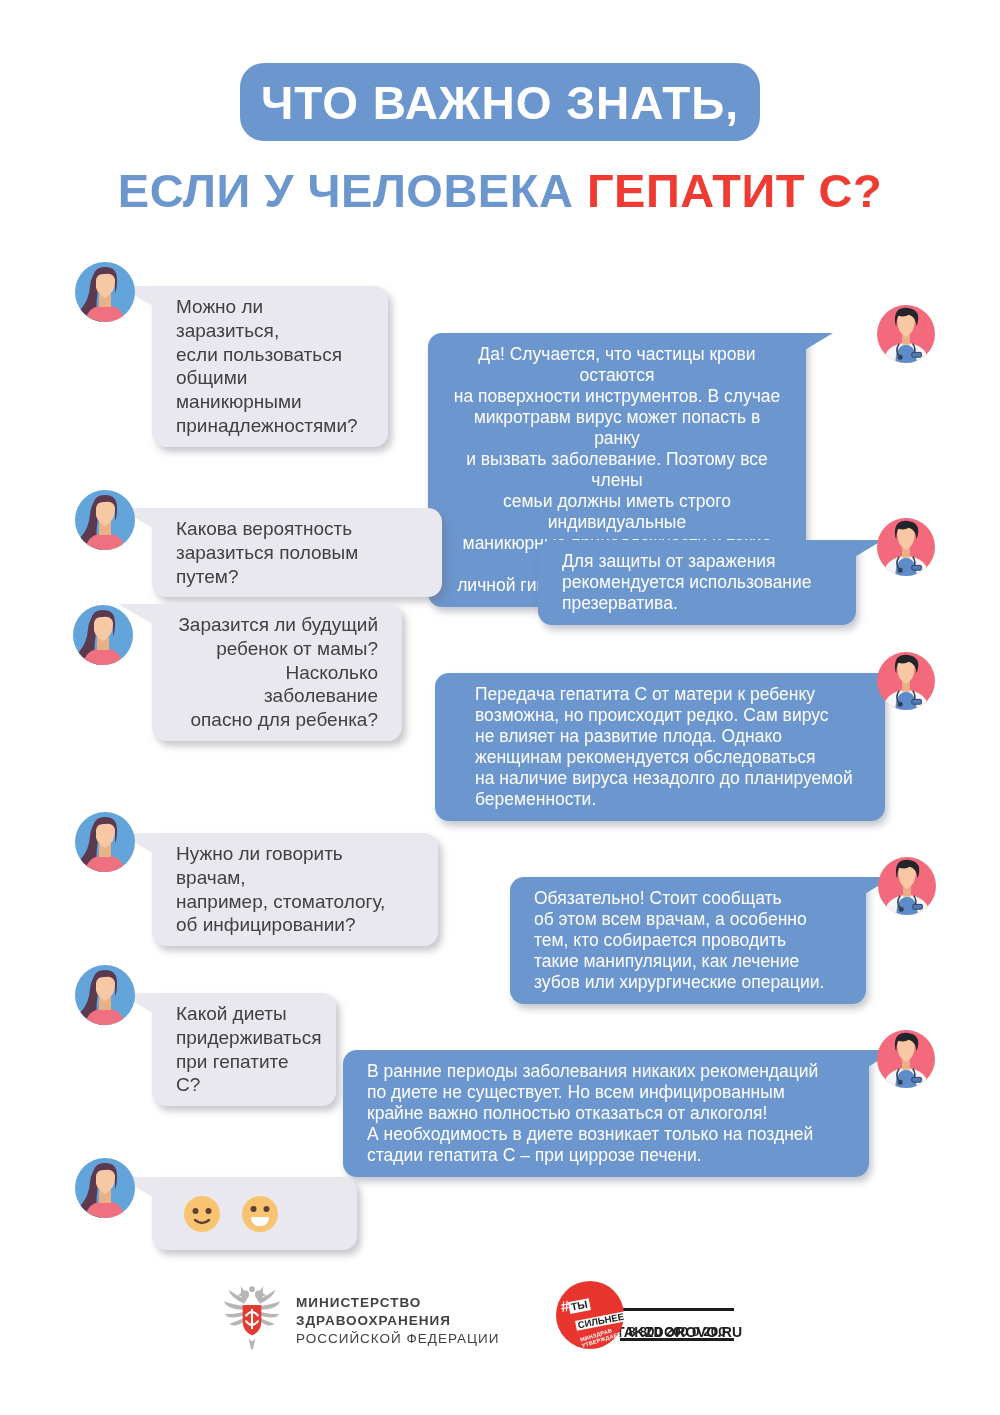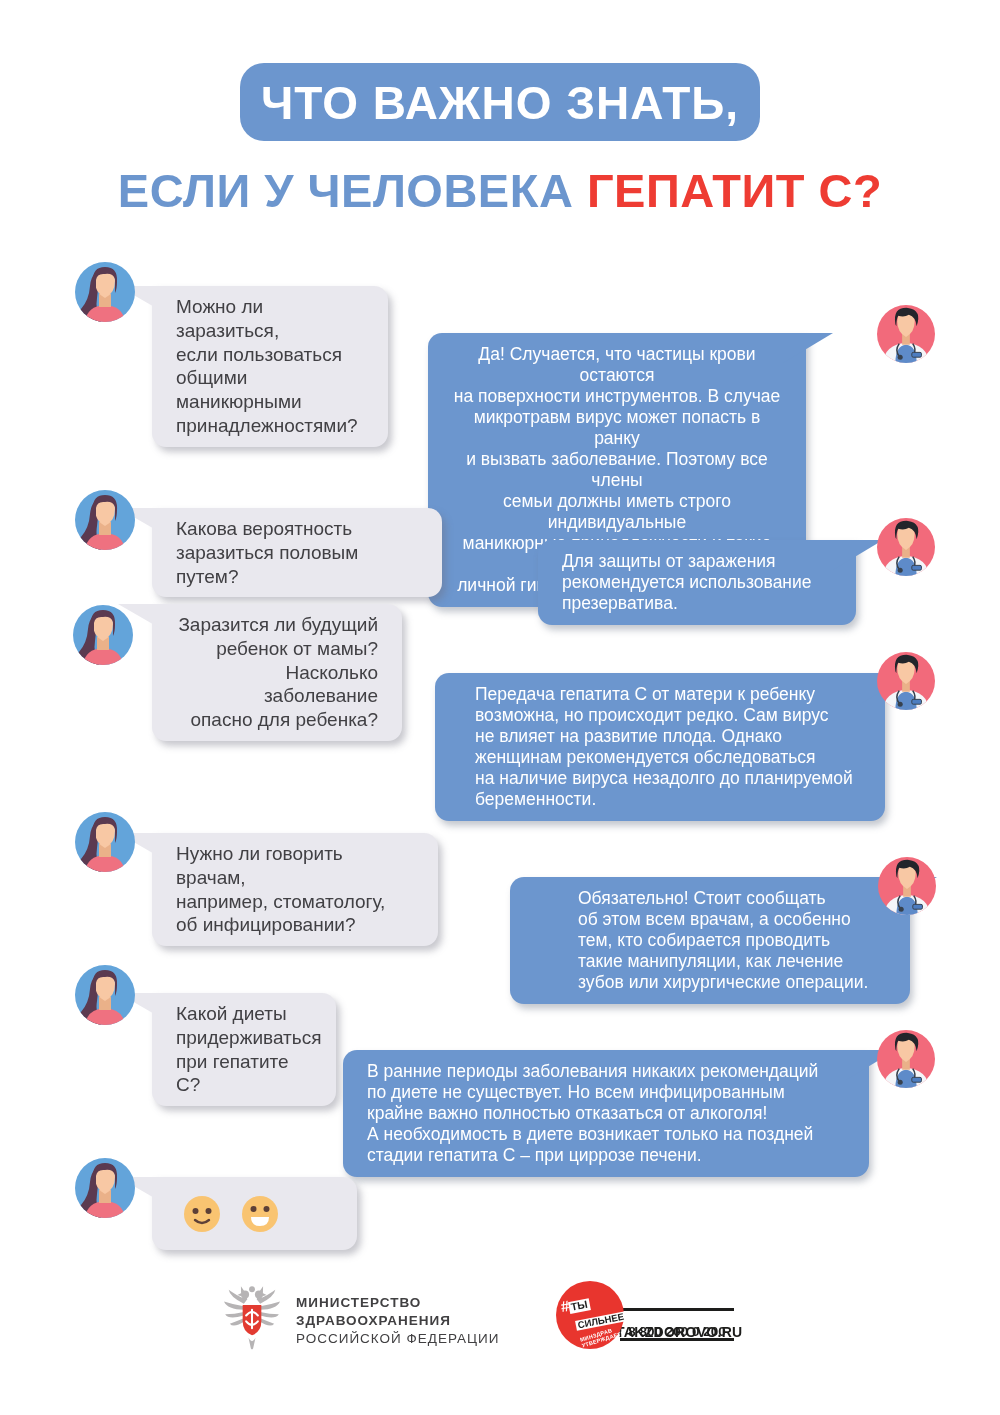--- a/index.html
+++ b/index.html
@@ -42,21 +42,21 @@
   .qb1{left:152px;top:286px;width:236px;}
   .qb2{left:152px;top:508px;width:290px;}
   .qb3{left:152px;top:604px;width:250px;text-align:right;}
   .qb4{left:152px;top:833px;width:286px;}
   .qb5{left:152px;top:993px;width:184px;}
   .qb6{left:152px;top:1177px;width:175px;height:73px;display:flex;align-items:center;gap:18px;padding-left:30px;}
 
   .ab1{left:428px;top:333px;width:378px;text-align:center;}
   .ab2{left:538px;top:540px;width:318px;}
   .ab3{left:435px;top:673px;width:434px;padding-left:16px;}
-  .ab4{left:510px;top:877px;width:356px;padding-left:44px;}
+  .ab4{left:510px;top:877px;width:356px;}
   .ab5{left:343px;top:1050px;width:526px;}
 
   .emoji{width:40px;height:40px;display:block;}
 
   
   .emblem{position:absolute;left:222px;top:1284px;width:60px;height:70px;}
   .ministry{position:absolute;left:296px;top:1294px;color:#414042;}
   .min-line{font-size:13.5px;letter-spacing:1px;line-height:18px;}
   .min-bold{font-weight:700;}
 

